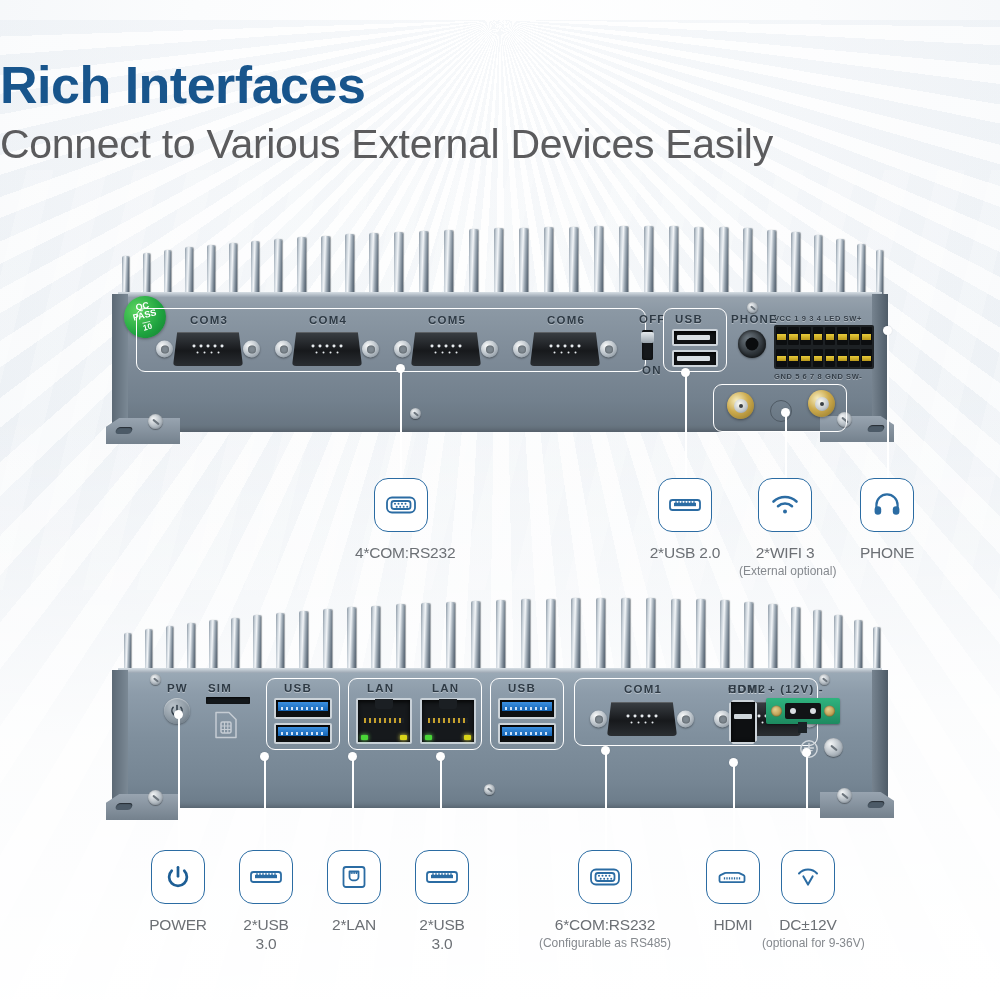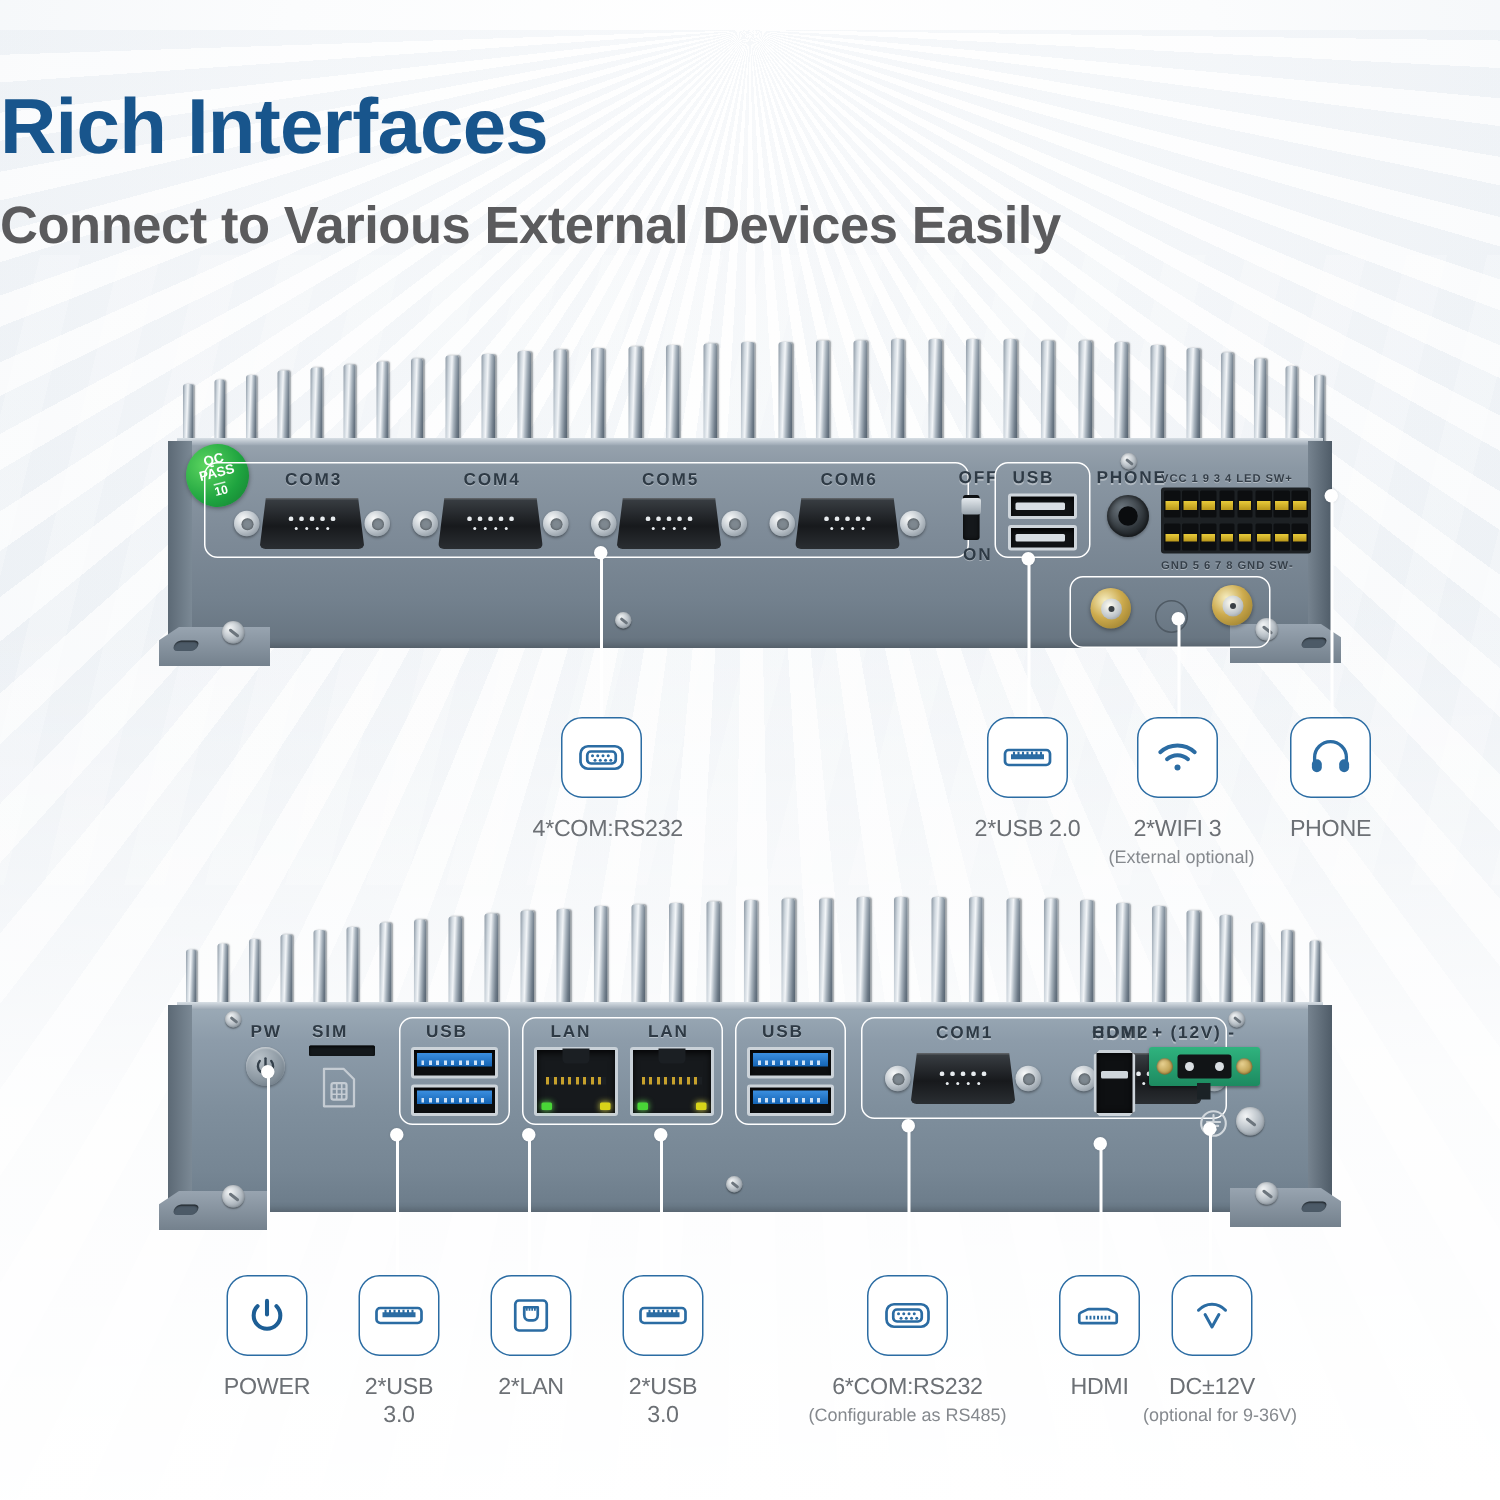--- a/index.html
+++ b/index.html
@@ -37,22 +37,22 @@
     opacity:.40;
   }
 
   
   #header { position:absolute; left:0; right:0; top:58px; }
   #title {
     font-size: 52px; font-weight: 700; letter-spacing: -0.5px;
     color: #18558c; line-height: 1.05;
   }
   #subtitle {
-    margin-top: 18px;
-    font-size: 35px; font-weight: 700; color: #5b5b5d; letter-spacing: -0.3px;
+    margin-top: 8px;
+    font-size: 41px; font-weight: 400; color: #5b5b5d; letter-spacing: -0.3px;
   }
 
   
   .device { position: absolute; }
 
   .fins { position:absolute; left:0; top:0; width:100%; height:100%; overflow:hidden; }
   .fin {
     position:absolute; bottom:0;
     background: linear-gradient(92deg,#8e9aa6 0%, #cfd7de 22%, #f2f5f8 40%, #aab5bf 60%, #6f7c89 82%, #525f6c 100%);
     border-radius: 2px 2px 0 0;

